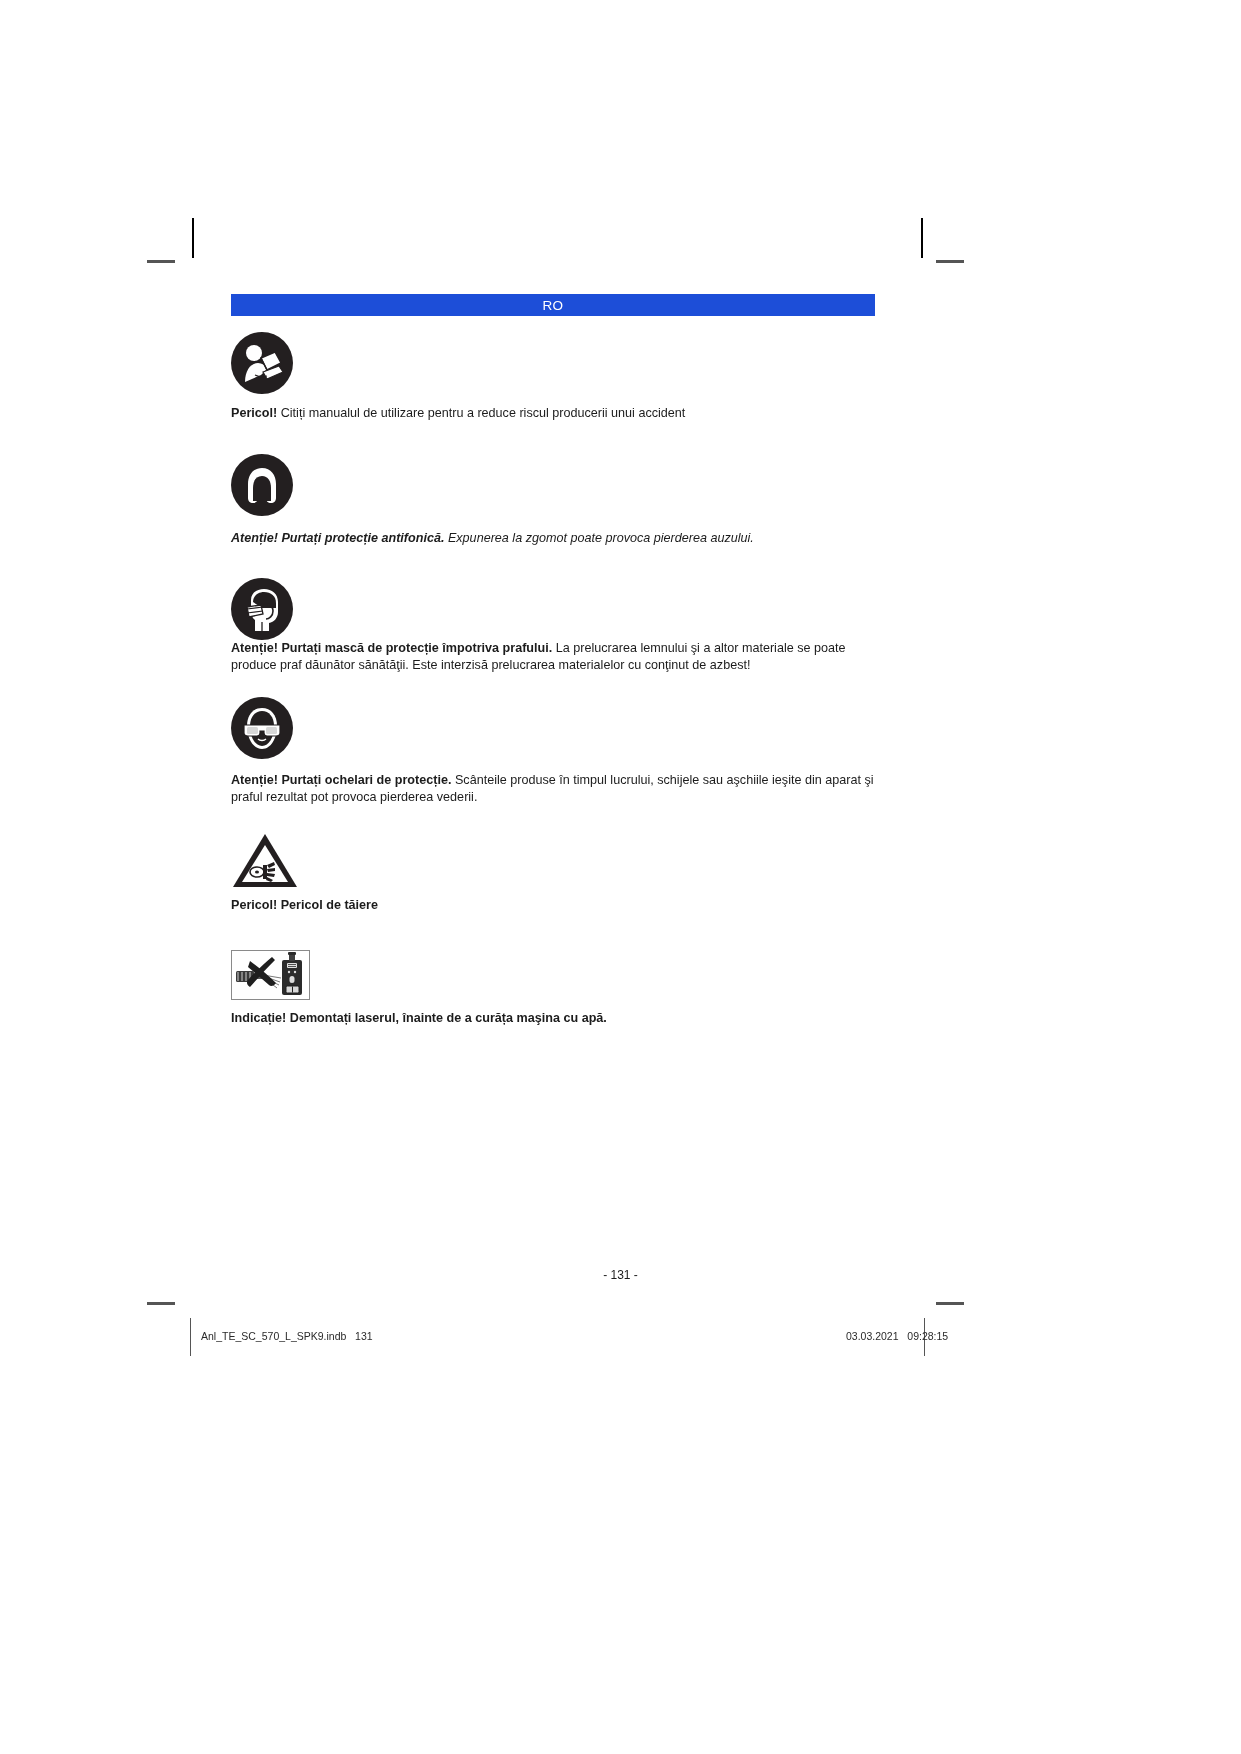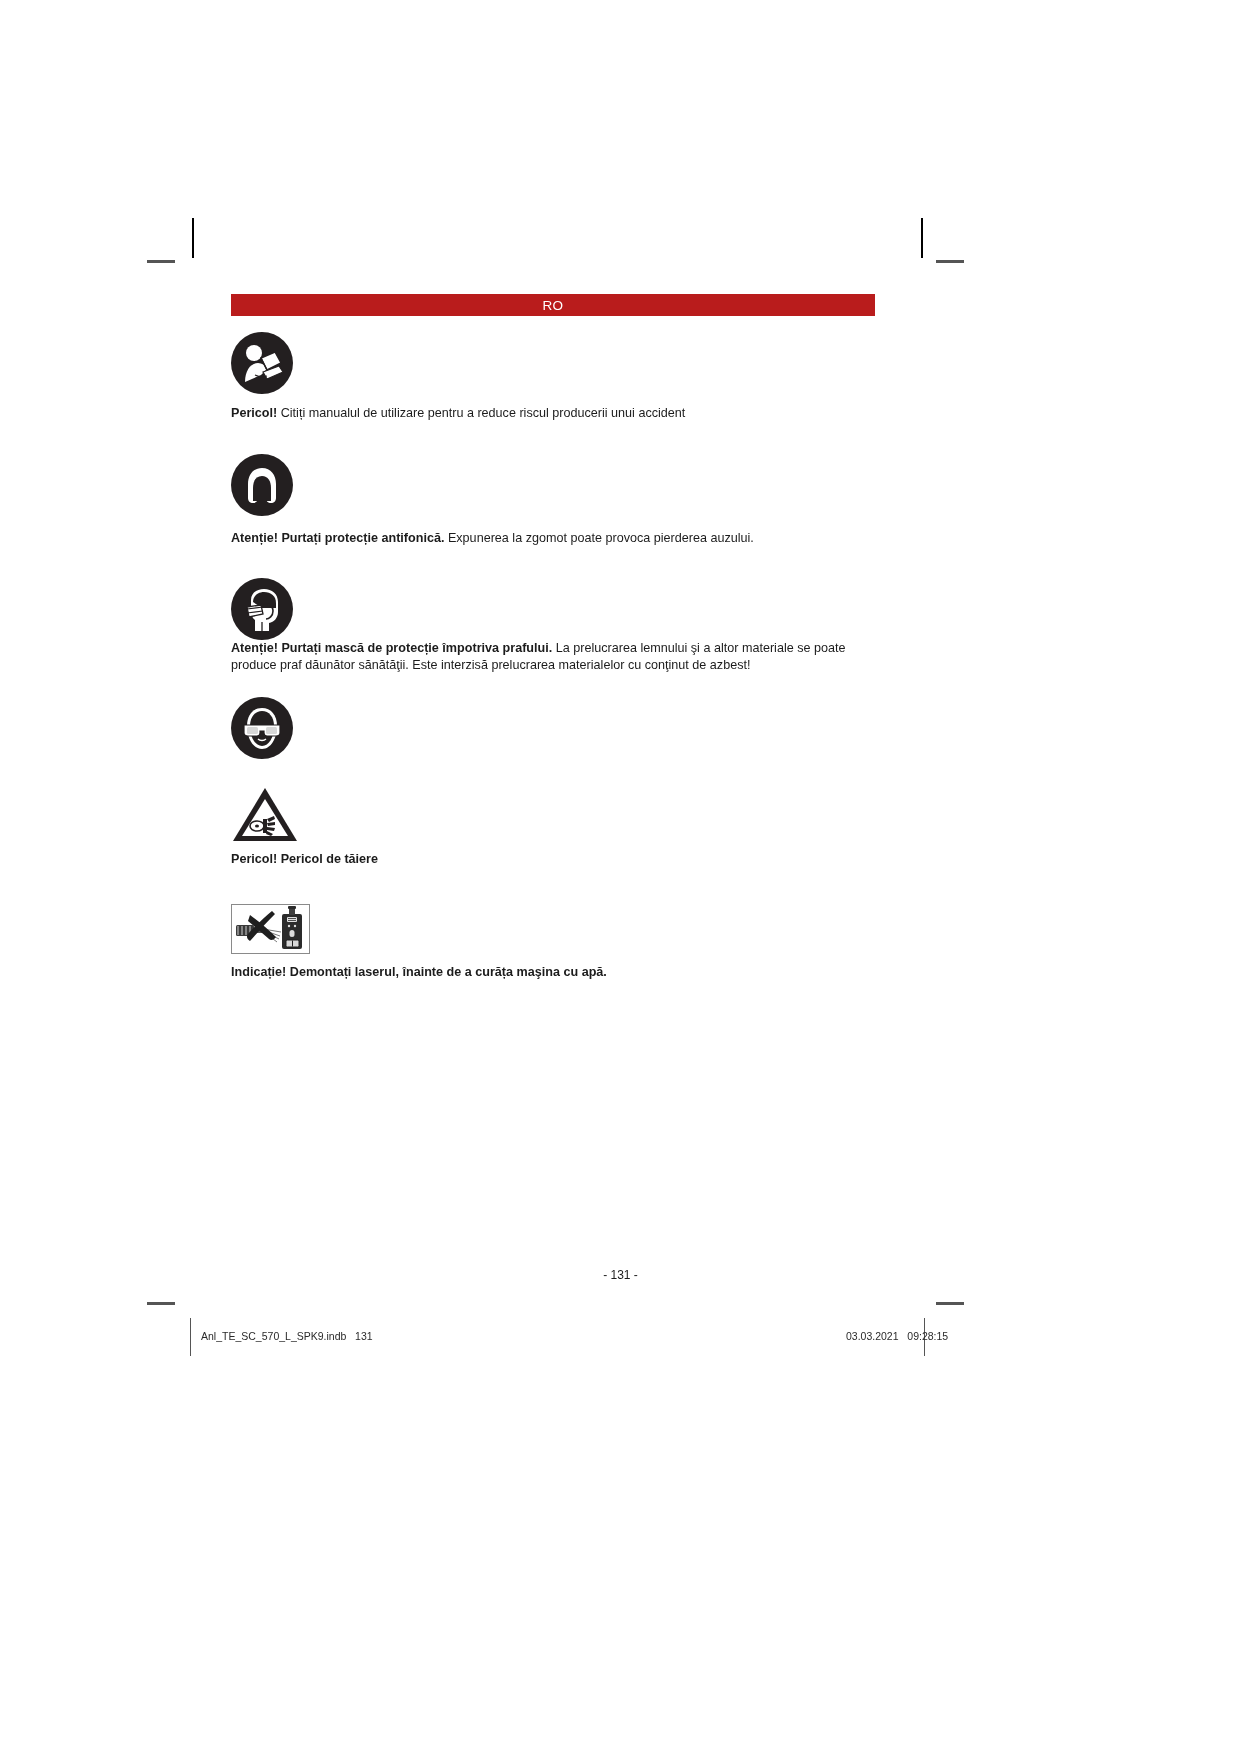--- a/index.html
+++ b/index.html
@@ -36,21 +36,21 @@
   .page {
     position: absolute;
     left: 231px;
     top: 294px;
     width: 644px;
   }
 
   
   .lang-bar {
     height: 22px;
-    background: #b91c1c;
+    background: #1d4ed8;
     color: #ffffff;
     font-size: 13.5px;
     display: flex;
     align-items: center;
     justify-content: center;
     letter-spacing: 0.5px;
   }
 
   
   .section {
@@ -71,21 +71,21 @@
   }
   .caption.all-bold {
     font-weight: bold;
   }
 
   
   .s1 { margin-top: 16px; }
   .s1 .caption { margin-top: 11px; }
 
   .s2 { margin-top: 32px; }
-  .s2 .caption { margin-top: 14px; }
+  .s2 .caption { margin-top: 14px; font-style: italic; }
 
   .s3 { margin-top: 32px; }
   .s3 .caption { }
 
   .s4 { margin-top: 23px; }
   .s4 .caption { margin-top: 13px; }
 
   .s5 { margin-top: 24px; }
   .s5 .caption { margin-top: 6px; }
 
@@ -229,20 +229,23 @@
     <div class="icon-wrap">
       <svg width="62" height="62" viewBox="0 0 62 62">
         <circle cx="31" cy="31" r="31" fill="#231f20"></circle>
         <path d="M31 11 C22 11 16 18 16 29 C16 41 22 52 31 52 C40 52 46 41 46 29 C46 18 40 11 31 11 Z" fill="#ffffff"></path>
         <path d="M31 14 C24 14 19 20 19 29 C19 40 24 49 31 49 C38 49 43 40 43 29 C43 20 38 14 31 14 Z" fill="#231f20"></path>
         <path d="M13 28 L49 28 L49 36 C49 38 47 39 45 39 L36 39 C34 39 33 38 33 36 L33 34 L29 34 L29 36 C29 38 28 39 26 39 L17 39 C15 39 13 38 13 36 Z" fill="#ffffff" stroke="#231f20" stroke-width="1.2"></path>
         <rect x="16" y="30" width="11" height="7" rx="1.5" fill="#231f20" opacity="0.18"></rect>
         <rect x="35" y="30" width="11" height="7" rx="1.5" fill="#231f20" opacity="0.18"></rect>
         <path d="M27 42 C29 44 33 44 35 42" stroke="#ffffff" stroke-width="1.3" fill="none"></path>
       </svg>
+    </div>
+    <div class="caption">
+      <b>Atenție! Purtați ochelari de protecție.</b><span> Scânteile produse în timpul lucrului, schijele sau aşchiile ieşite din aparat şi praful rezultat pot provoca pierderea vederii.</span>
     </div>
   </div>
 
   <div class="section s5">
     <div class="icon-wrap">
       <svg width="68" height="62" viewBox="0 0 68 62">
         <path d="M34 5 L66 58 L2 58 Z" fill="#231f20"></path>
         <path d="M34 16 L57 53 L11 53 Z" fill="#ffffff"></path>
         <ellipse cx="26" cy="43" rx="7" ry="5" fill="none" stroke="#231f20" stroke-width="1.6"></ellipse>
         <ellipse cx="26" cy="43" rx="2" ry="1.6" fill="#231f20"></ellipse>

